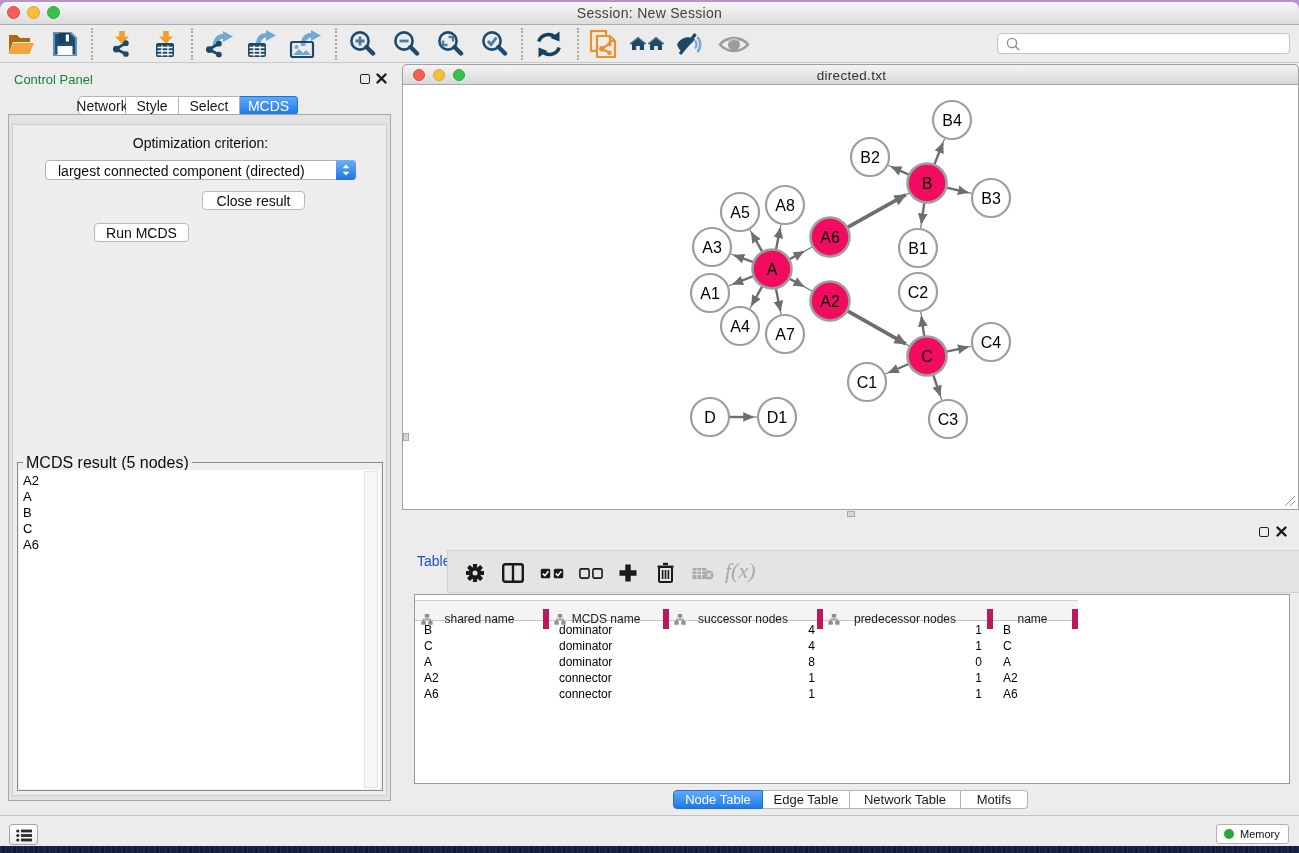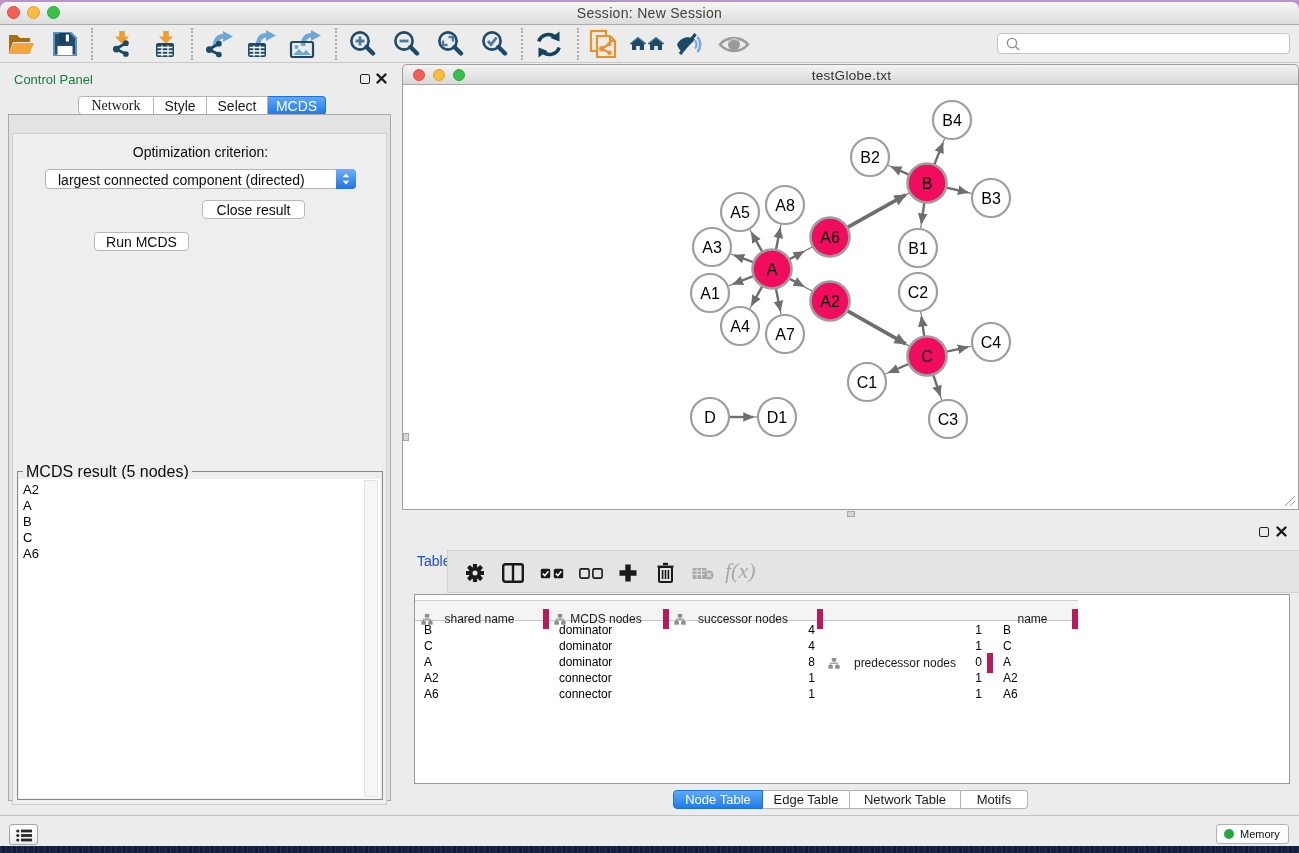--- a/index.html
+++ b/index.html
@@ -22,21 +22,21 @@
 
 #cp-title { left:14px; top:72px; font-size:13px; color:#15803d; }
 .winbtn-sq { width:10px; height:10px; border:1.6px solid #222; border-radius:2px; }
 .tabs { height:19px; display:flex; font-size:14px; color:#1a1a1a; }
 .tab { background:#fff; border:1px solid #b4b4b4; border-left:none; white-space:nowrap;
   display:flex; align-items:center; justify-content:center; }
 .tab.first { border-left:1px solid #b4b4b4; border-radius:4px 0 0 4px; }
 .tab.last { border-radius:0 4px 4px 0; }
 .tab.sel { background:linear-gradient(#5fa9f7,#1e7ae8); color:#fff; border-color:#1e6fd8; }
 #cp-outer { left:8px; top:114px; width:383px; height:687px; background:#e3e3e3; border:1px solid #a8a8a8; }
-#cp-inner { left:3px; top:18px; width:375px; height:672px; background:#eeeeee; border:1px solid #cfcfcf; }
+#cp-inner { left:3px; top:9px; width:375px; height:672px; background:#eeeeee; border:1px solid #cfcfcf; }
 #opt-label { left:0; top:10px; width:375px; text-align:center; font-size:14px; color:#0c0c0c; }
 #dd { left:32px; top:35px; width:311px; height:20px; background:#fff; border:1px solid #b3b3b3; border-radius:4px; font-size:14px; color:#0c0c0c; }
 #dd span.txt { position:absolute; left:12px; top:2px; }
 #dd .btn { position:absolute; right:-1px; top:-1px; width:20px; height:20px; border-radius:0 4px 4px 0;
   background:linear-gradient(#6db1f8,#2071e4); }
 .cbtn { position:absolute; top:66px; height:19px; background:#fff; border:1px solid #b9b9b9; border-radius:4px;
   font-size:14px; color:#0c0c0c; display:flex; align-items:center; justify-content:center; }
 #fieldset { left:4px; top:337px; width:366px; height:329px; border:1px solid #8a8a8a; }
 #fieldset legend { position:absolute; left:5px; top:-9px; background:#eeeeee; padding:0 3px; font-size:16px; color:#0c0c0c; }
 #listbox { position:absolute; left:1px; top:7px; width:361px; height:319px; background:#fff; }
@@ -217,21 +217,21 @@
     </svg>
   <div class="abs" id="search"></div>
 </div>
 
 <div class="abs" id="cp-title">Control Panel</div>
 <div class="abs winbtn-sq" style="left:360px;top:74px;"></div>
 <svg class="abs" style="left:376px;top:73px" width="11" height="11">
     <path d="M1.5,1.5 L9.5,9.5 M9.5,1.5 L1.5,9.5" stroke="#1a1a1a" stroke-width="2.4" stroke-linecap="round"></path>
   </svg>
 <div class="abs tabs" style="left:78px;top:96px;">
-  <div class="tab first" style="width:76px;font-family:Liberation Serif, serif;">Network</div>
+  <div class="tab first" style="width:48px;">Network</div>
   <div class="tab" style="width:53px;">Style</div>
   <div class="tab" style="width:61px;text-align:right;">Select</div>
   <div class="tab sel last" style="width:58px;">MCDS</div>
 </div>
 <div class="abs" id="cp-outer">
   <div class="abs" id="cp-inner">
     <div class="abs" id="opt-label">Optimization criterion:</div>
     <div class="abs" id="dd">
         <span class="txt">largest connected component (directed)</span>
       <div class="btn"><svg width="20" height="20">
@@ -249,21 +249,21 @@
       </div>
     </div>
   </div>
 </div>
 
 <div class="abs" id="netwin">
   <div id="net-titlebar">
     <div class="tl" style="left:10px;background:#f55f58;border:1px solid #dd4a43;"></div>
     <div class="tl" style="left:30px;background:#f8bd3b;border:1px solid #dfa133;"></div>
     <div class="tl" style="left:50px;background:#38c14a;border:1px solid #2daa3c;"></div>
-    <div id="net-title">testGlobe.txt</div>
+    <div id="net-title">directed.txt</div>
   </div>
   <div id="canvas"></div>
   <svg style="position:absolute;right:3px;bottom:3px" width="12" height="12">
       <path d="M11,1 L1,11 M11,6 L6,11" stroke="#9a9a9a" stroke-width="1"></path>
     </svg>
 </div>
 <svg width="895" height="424" style="position:absolute;left:403px;top:85px" font-family="Liberation Sans, sans-serif">
 <defs>
       <marker id="ah" viewBox="0 0 10 10" refX="9" refY="5" markerWidth="4.5" markerHeight="4.5" orient="auto">
         <path d="M0,0.5 L10,5 L0,9.5 z" fill="#6e6e6e"></path>
@@ -425,32 +425,32 @@
         </svg>
         <span>shared name</span>
       </div>
     <div class="th" style="left:134px;width:120px;">
         <svg width="12" height="11" viewBox="0 0 12 11">
           <rect x="3.8" y="0" width="4.4" height="3.6" rx="0.6" fill="#8e8e8e"></rect>
           <rect x="0.4" y="7" width="4.4" height="3.8" rx="0.6" fill="#8e8e8e"></rect>
           <rect x="7.2" y="7" width="4.4" height="3.8" rx="0.6" fill="#8e8e8e"></rect>
           <path d="M6,3.6 V5.3 M2.6,7 V5.3 H9.4 V7" stroke="#8e8e8e" stroke-width="1.1" fill="none"></path>
         </svg>
-        <span>MCDS nodes</span>
+        <span>MCDS name</span>
       </div>
     <div class="th" style="left:254px;width:154px;">
         <svg width="12" height="11" viewBox="0 0 12 11">
           <rect x="3.8" y="0" width="4.4" height="3.6" rx="0.6" fill="#8e8e8e"></rect>
           <rect x="0.4" y="7" width="4.4" height="3.8" rx="0.6" fill="#8e8e8e"></rect>
           <rect x="7.2" y="7" width="4.4" height="3.8" rx="0.6" fill="#8e8e8e"></rect>
           <path d="M6,3.6 V5.3 M2.6,7 V5.3 H9.4 V7" stroke="#8e8e8e" stroke-width="1.1" fill="none"></path>
         </svg>
         <span>successor nodes</span>
       </div>
-    <div class="th" style="left:408px;width:170px;margin-top:44px;">
+    <div class="th" style="left:408px;width:170px;">
         <svg width="12" height="11" viewBox="0 0 12 11">
           <rect x="3.8" y="0" width="4.4" height="3.6" rx="0.6" fill="#8e8e8e"></rect>
           <rect x="0.4" y="7" width="4.4" height="3.8" rx="0.6" fill="#8e8e8e"></rect>
           <rect x="7.2" y="7" width="4.4" height="3.8" rx="0.6" fill="#8e8e8e"></rect>
           <path d="M6,3.6 V5.3 M2.6,7 V5.3 H9.4 V7" stroke="#8e8e8e" stroke-width="1.1" fill="none"></path>
         </svg>
         <span>predecessor nodes</span>
       </div>
     <div class="th" style="left:578px;width:85px;">
         <span>name</span>

